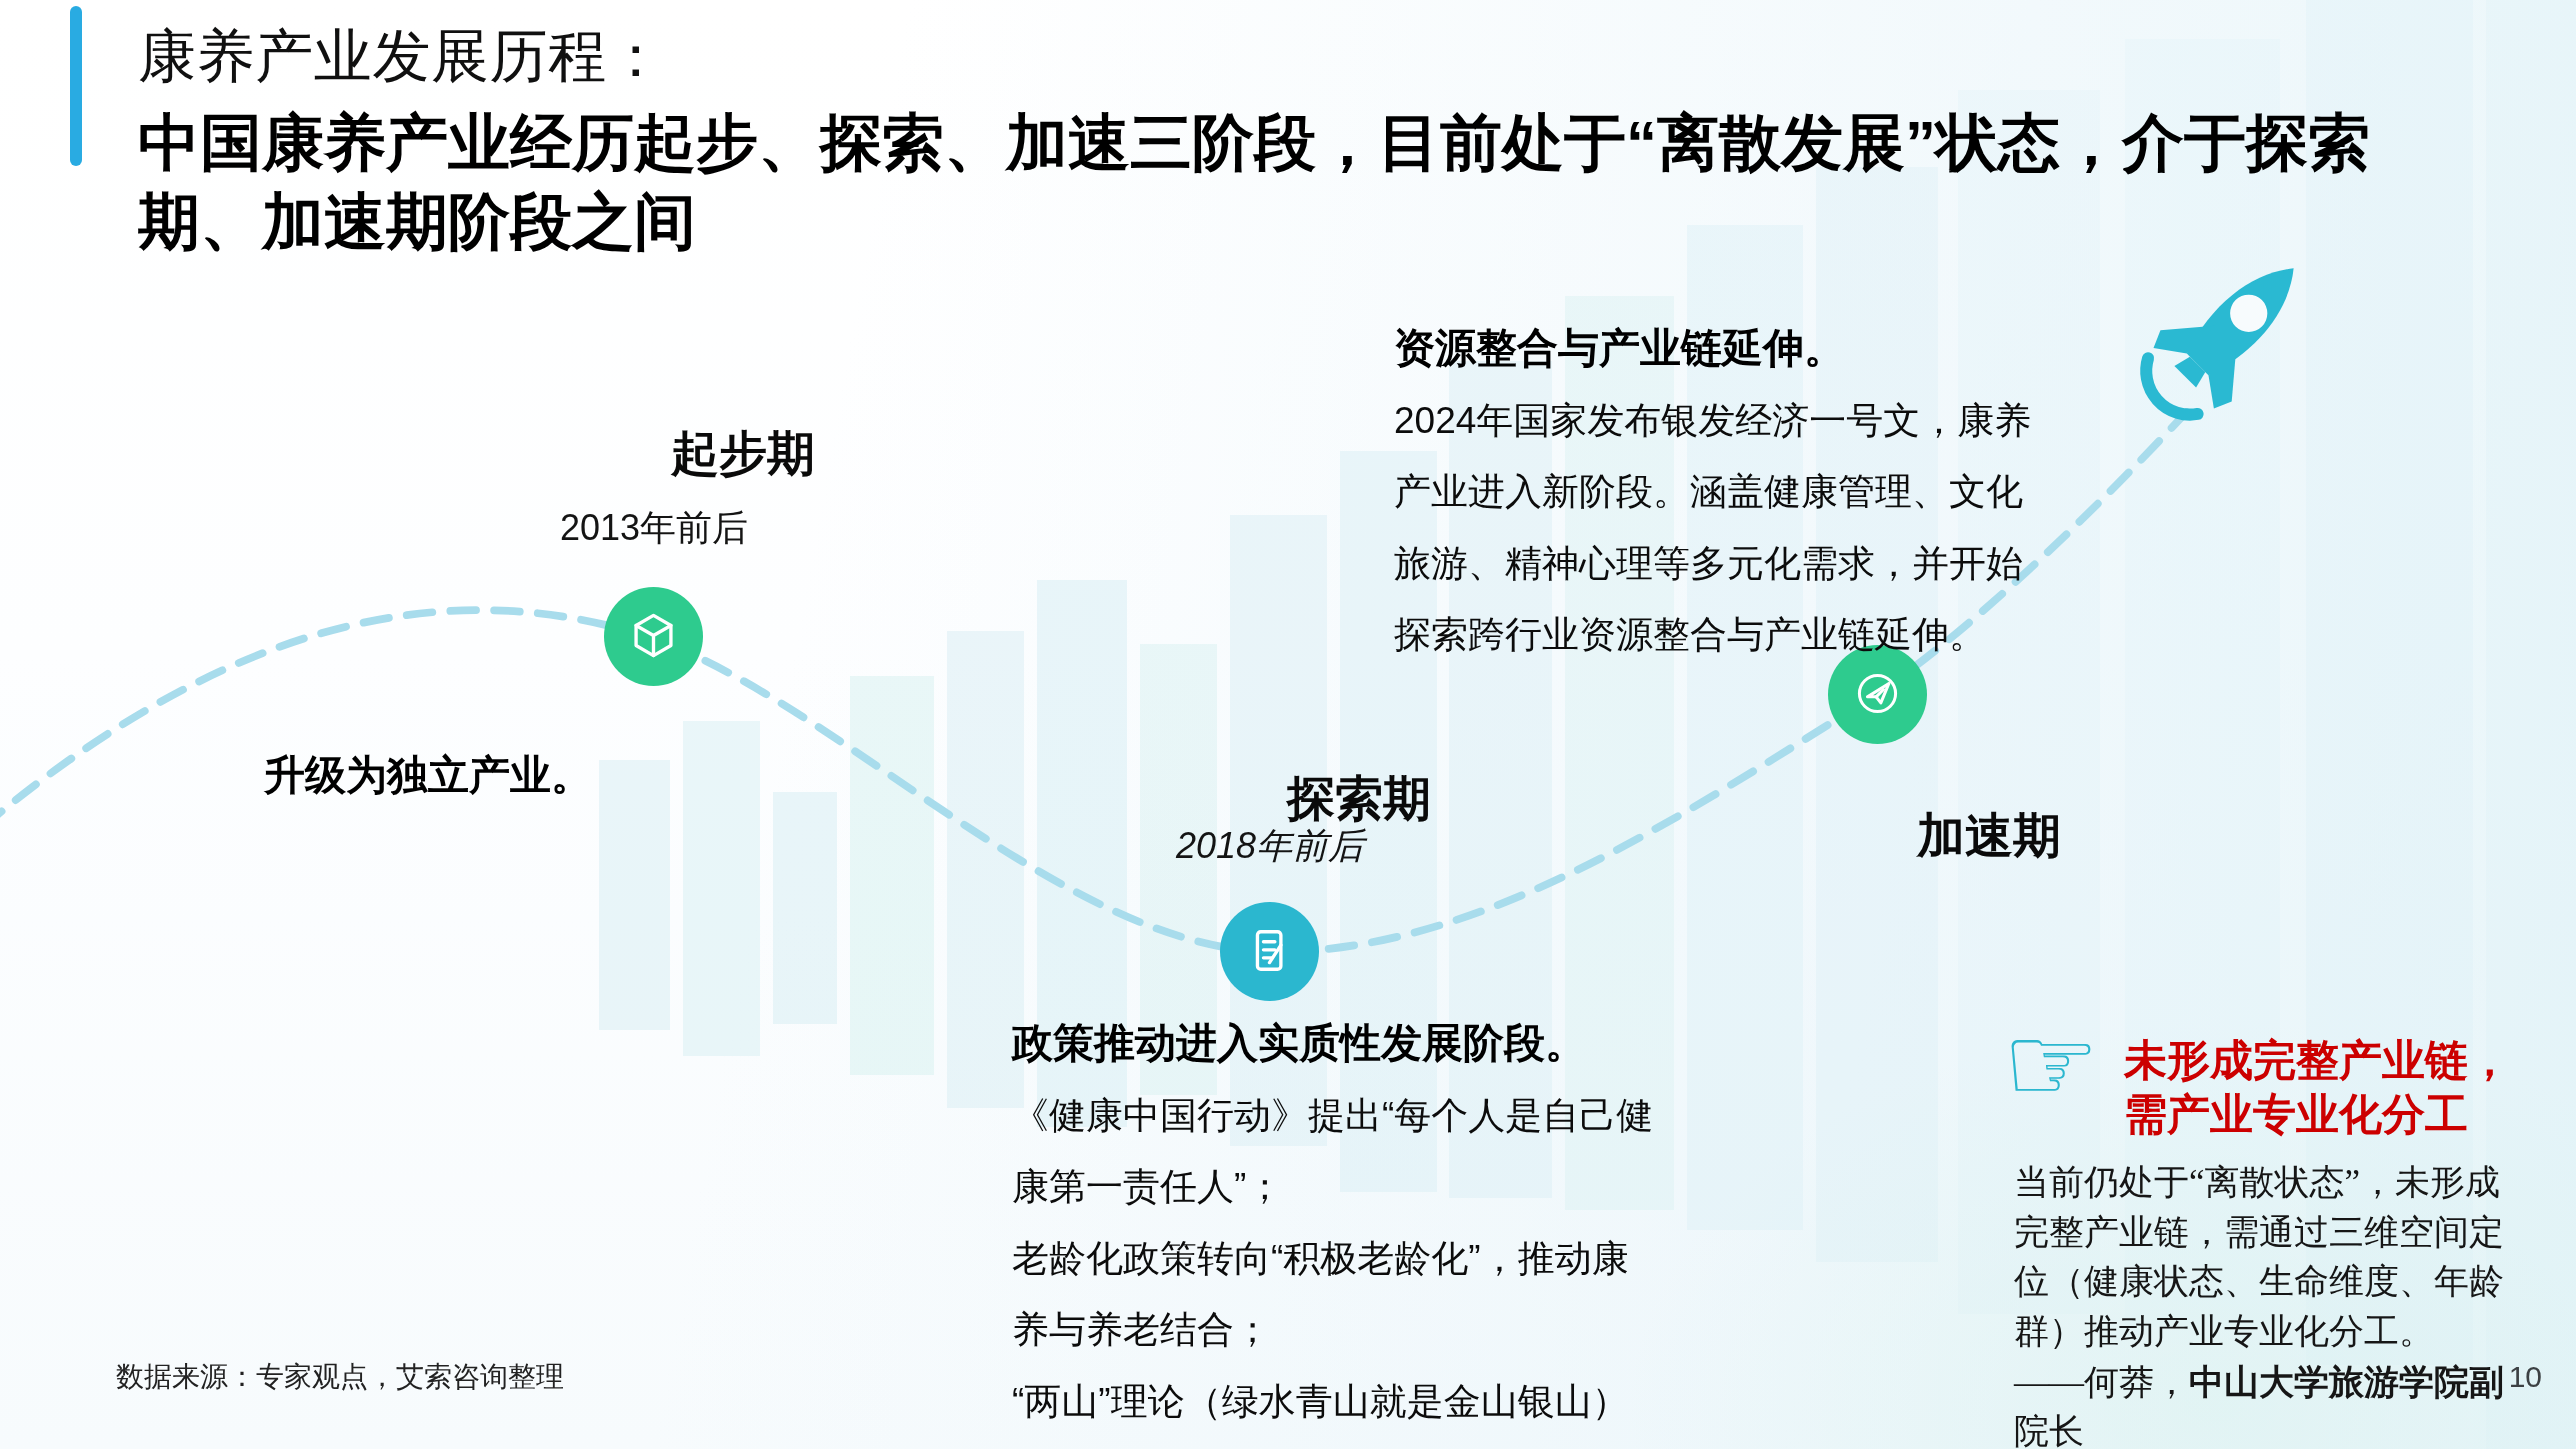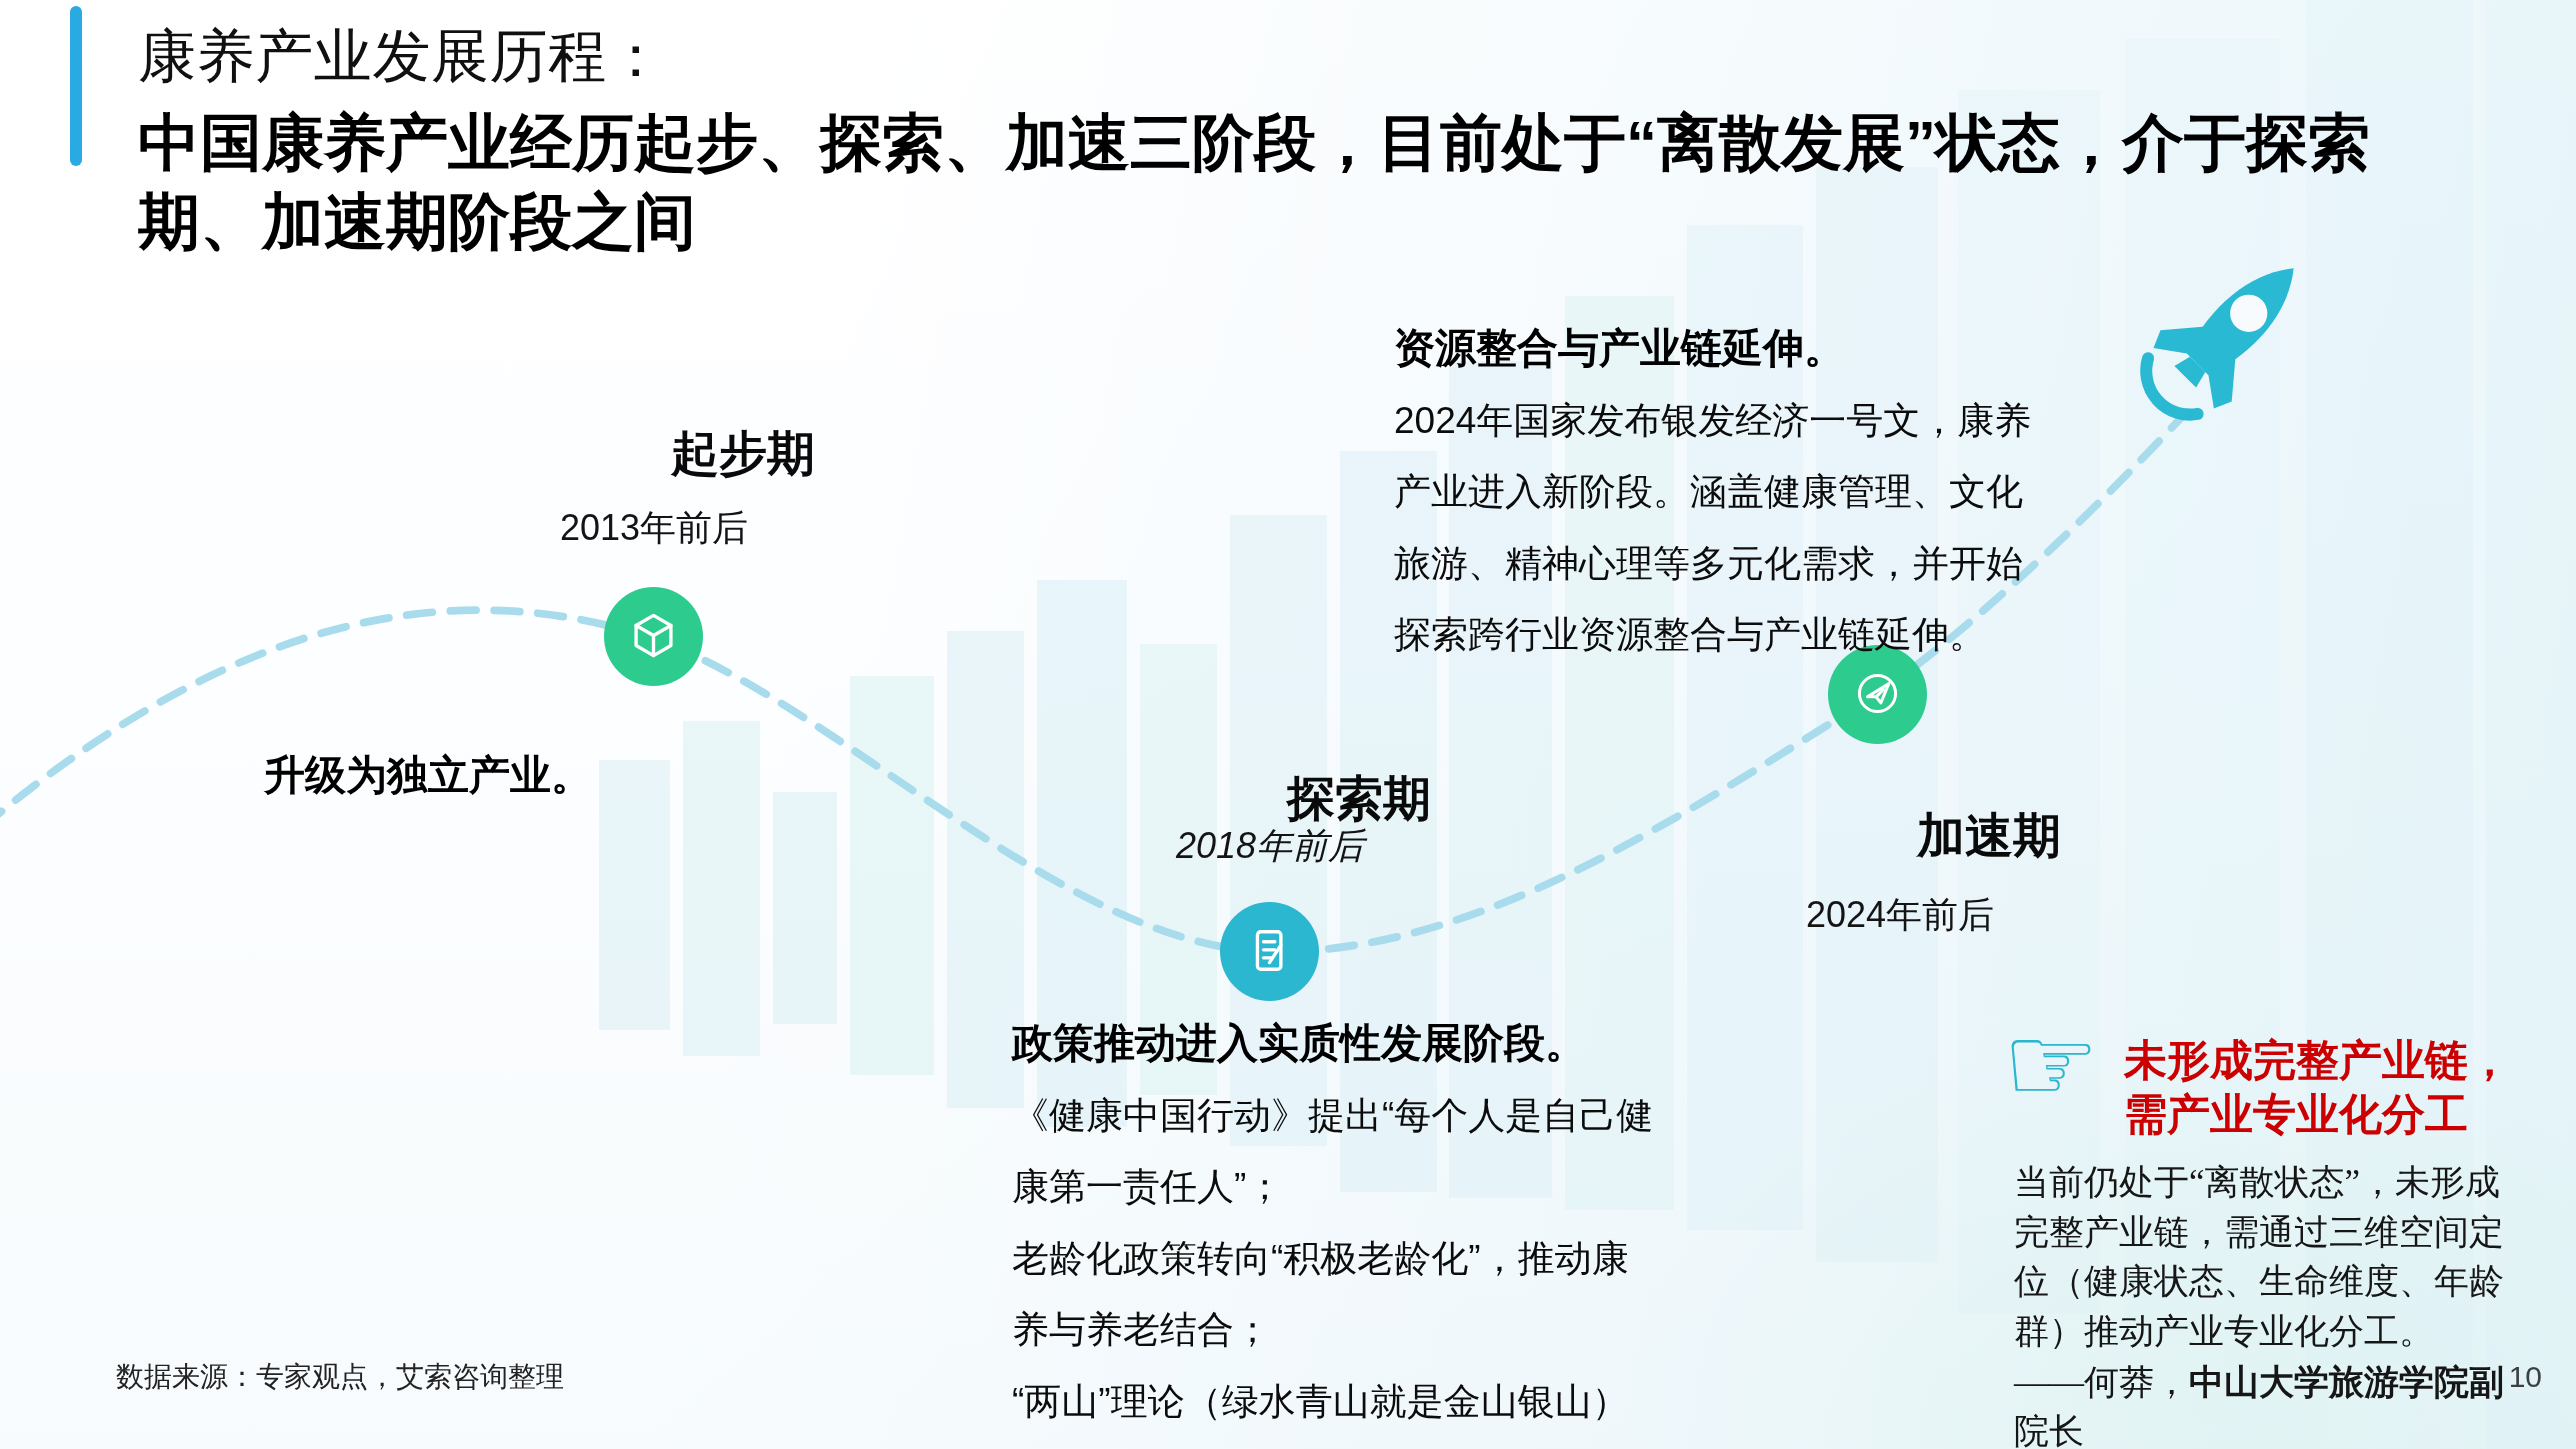--- a/index.html
+++ b/index.html
@@ -119,21 +119,20 @@
     </span>
   </div>
   <div class="stage-block" style="left:1012px;top:1016px;width:647px;">
     <div class="stage-heading">政策推动进入实质性发展阶段。</div>
     <div class="stage-body">《健康中国行动》提出“每个人是自己健康第一责任人”；
 老龄化政策转向“积极老龄化”，推动康养与养老结合；
 “两山”理论（绿水青山就是金山银山）深化生态与康养的关联。</div>
   </div>
 
   <div class="stage-name" style="left:1739px;top:804px;">加速期</div>
-  <div class="stage-period" style="left:1739px;top:891px;">2024年前后</div>
   <div class="icon-circle green" style="left:1828px;top:645px;">
     <span>
       <svg viewBox="0 0 100 100" fill="none" stroke="#ffffff" stroke-width="4.5" stroke-linejoin="round" stroke-linecap="round">
         <circle cx="50" cy="50" r="27"></circle>
         <path d="M35 55 L67 35 L55 64 L48 55 Z"></path>
         <path d="M48 55 L59 44"></path>
       </svg>
     </span>
   </div>
   <div class="stage-block" style="left:1394px;top:321px;width:650px;">

